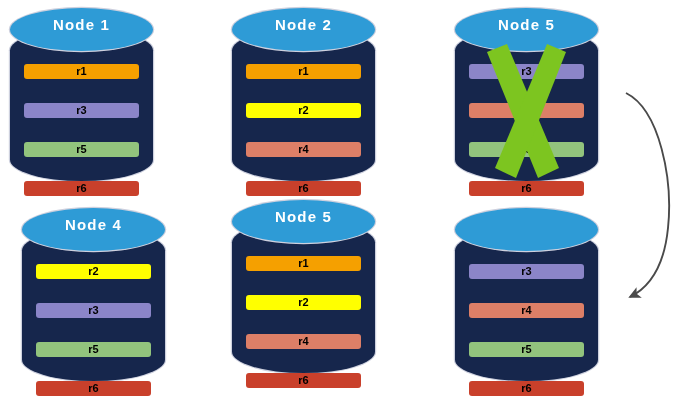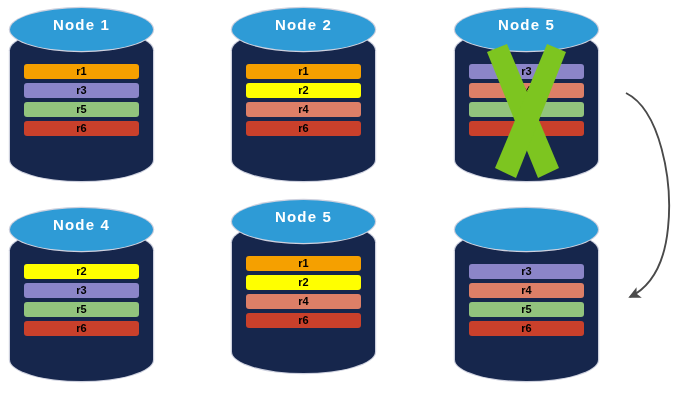--- a/index.html
+++ b/index.html
@@ -61,21 +61,21 @@
   
   .bars {
     position: absolute;
     left: 14px;
     top: 56px;
     width: 115px;
   }
   .bar {
     position: relative;
     height: 15px;
-    margin-bottom: 4px;
+    margin-bottom: 24px;
     border-radius: 3px;
     text-align: center;
     font-size: 11px;
     font-weight: bold;
     line-height: 15px;
     color: #000000;
     font-family: "Liberation Sans", sans-serif;
   }
 
   
@@ -134,21 +134,21 @@
           <div class="bar" style="background: rgb(139, 133, 200);">r3</div>
           <div class="bar" style="background: rgb(221, 127, 103);">r4</div>
           <div class="bar" style="background: rgb(146, 196, 125);">r5</div>
           <div class="bar" style="background: rgb(201, 64, 43);">r6</div>
         </div>
         <svg class="cross" viewBox="0 0 143 182">
           <path d="M32 44 L52 36 L104 160 L83 170 Z" fill="#7dc520"></path>
           <path d="M111 44 L92 36 L40 160 L61 170 Z" fill="#7dc520"></path>
         </svg>
       </div>
-      <div class="node" style="left: 10px; top: 208px;">
+      <div class="node" style="left: 22px; top: 208px;">
         <div class="cyl-body" style="background: rgb(22, 38, 76);"></div>
         <div class="cyl-top" style="background: rgb(46, 155, 214);"></div>
         <div class="node-title">Node 4</div>
         <div class="bars">
           <div class="bar" style="background: rgb(255, 255, 0);">r2</div>
           <div class="bar" style="background: rgb(139, 133, 200);">r3</div>
           <div class="bar" style="background: rgb(146, 196, 125);">r5</div>
           <div class="bar" style="background: rgb(201, 64, 43);">r6</div>
         </div>
       </div>

